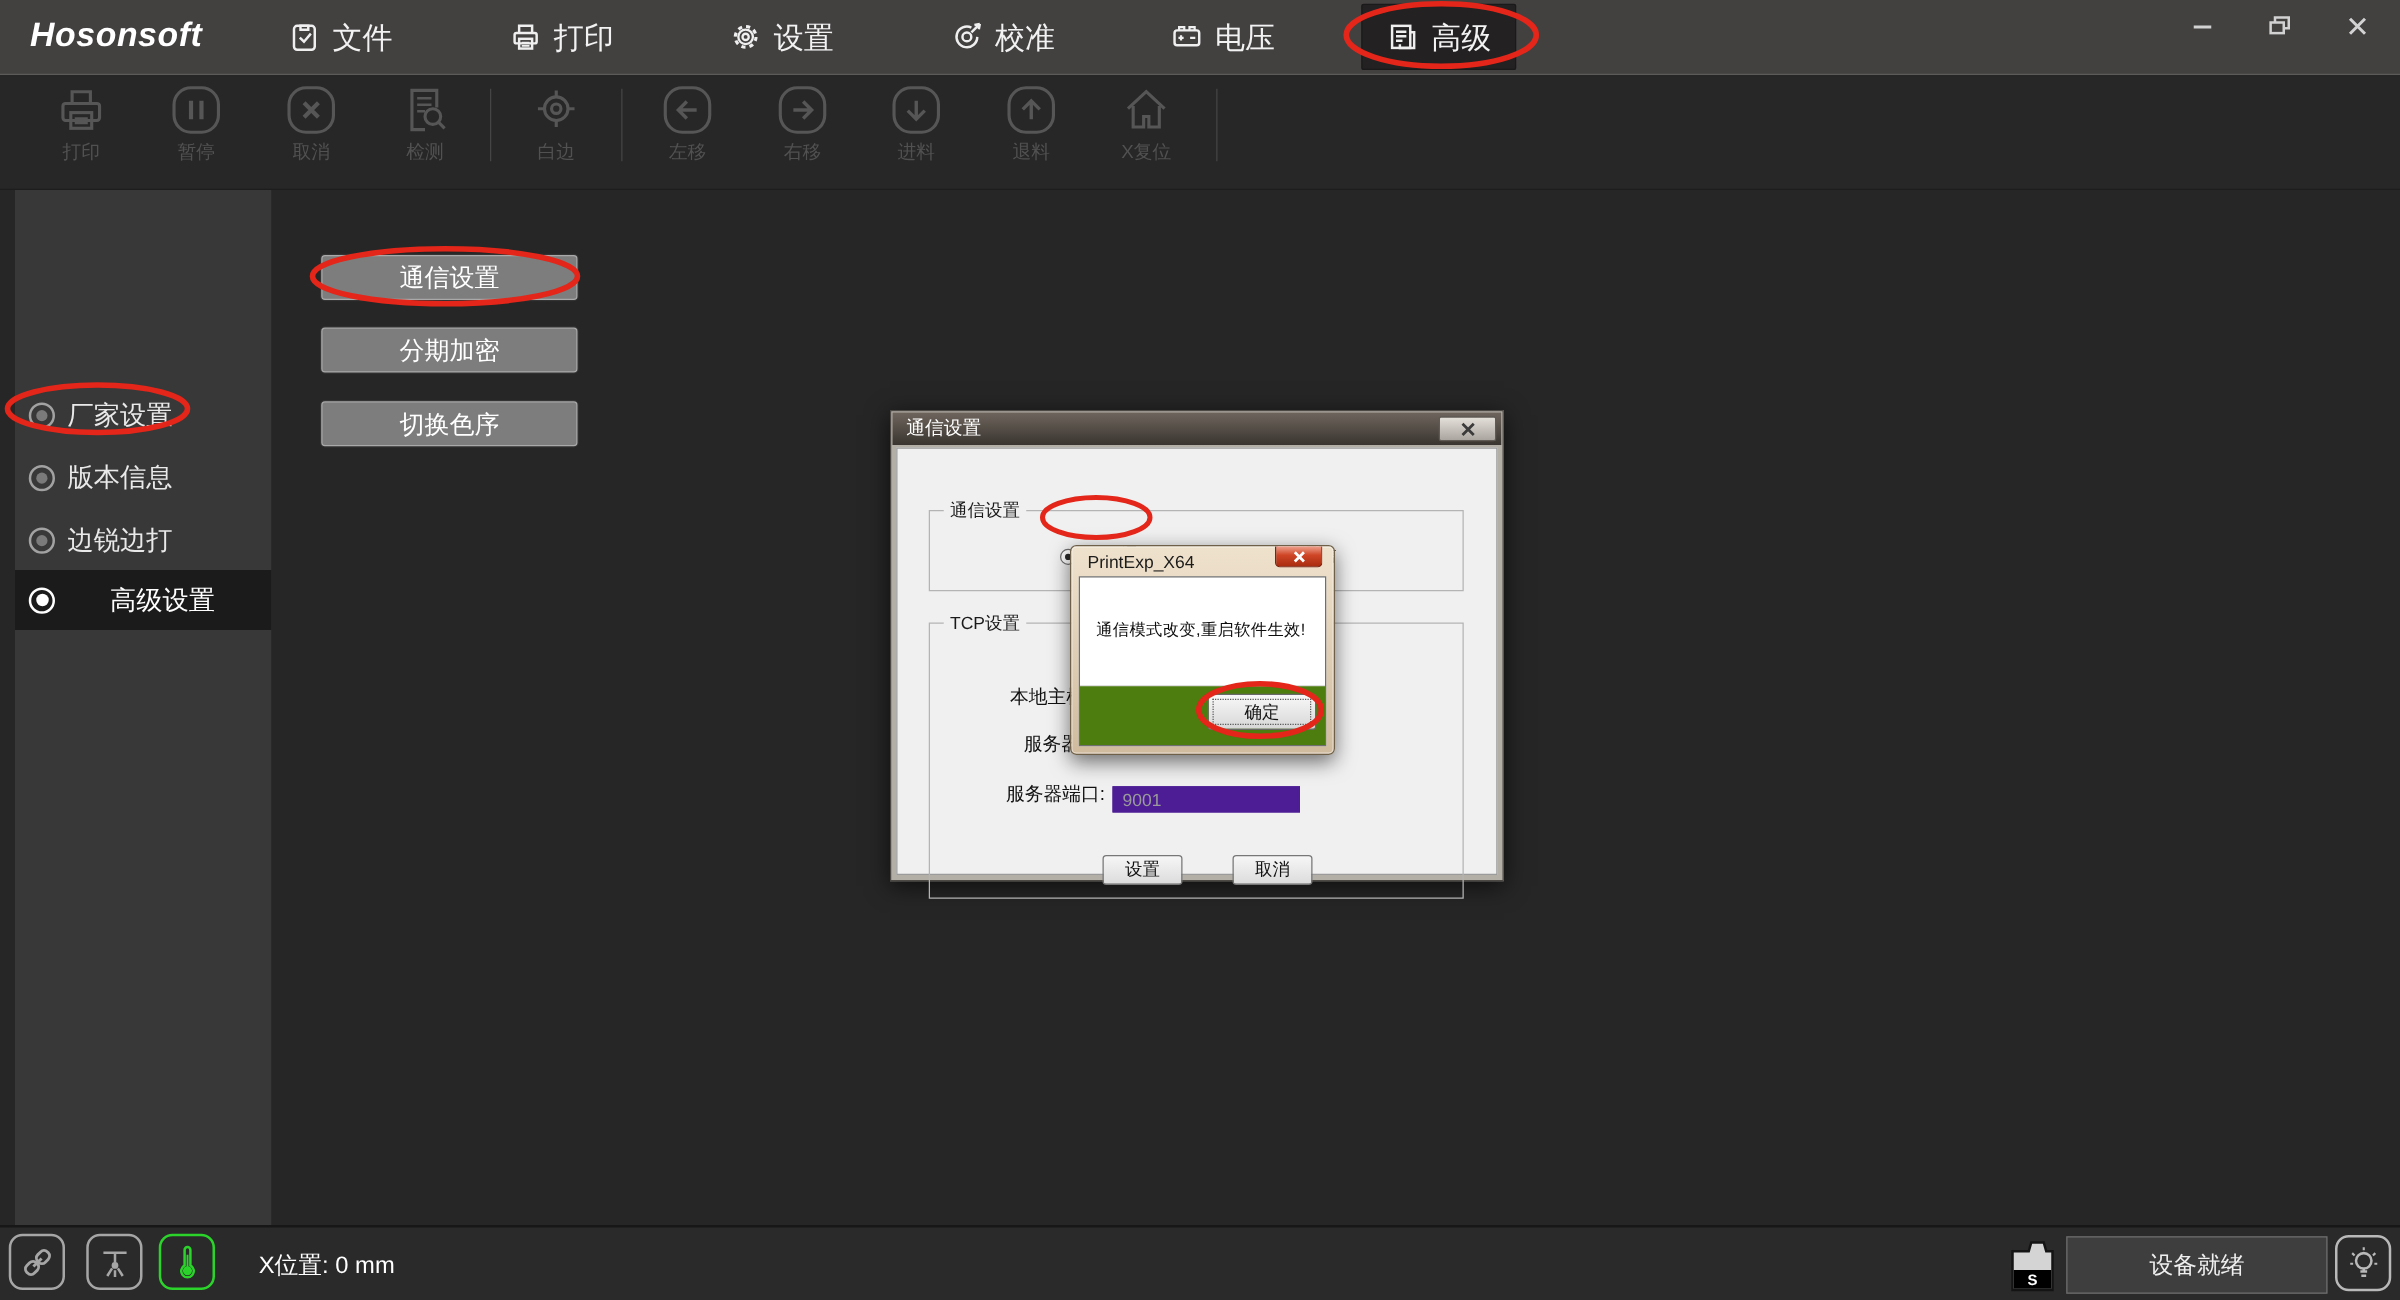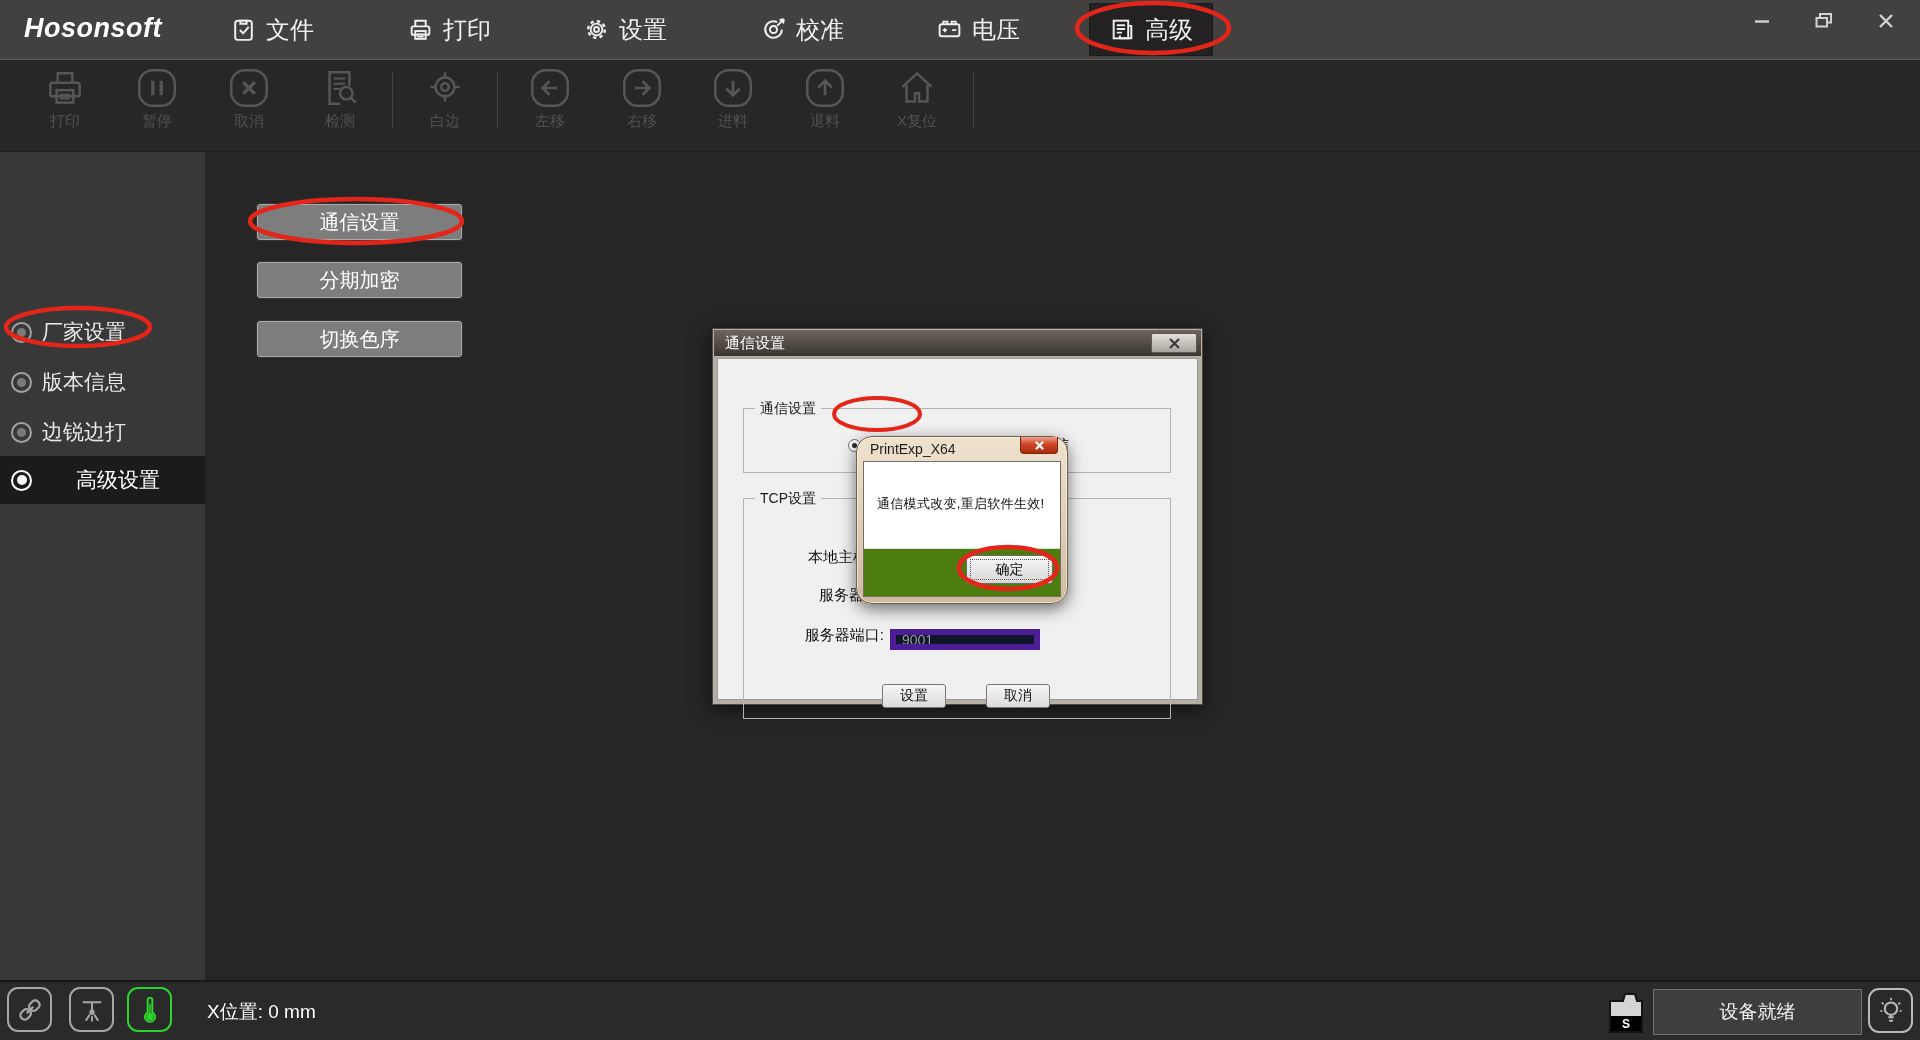--- a/index.html
+++ b/index.html
@@ -31,21 +31,21 @@
     background:#272727; border-bottom:1px solid #1d1d1d; }
   .tool { position:absolute; top:4px; width:84px; transform:translateX(-50%);
     display:flex; flex-direction:column; align-items:center; color:#555; }
   .tool .tlabel { font-size:15px; margin-top:1px; color:#515151; }
   .tl-0{left:65px}.tl-1{left:157px}.tl-2{left:249px}.tl-3{left:340px}.tl-4{left:445px}
   .tl-5{left:550px}.tl-6{left:642px}.tl-7{left:733px}.tl-8{left:825px}.tl-9{left:917px}
   .tsep { position:absolute; top:10px; width:1px; height:58px; background:#454545; }
   .ts-0{left:392px}.ts-1{left:497px}.ts-2{left:973px}
 
   
-  .sidebar { position:absolute; left:0; top:152px; width:205px; height:828px; background:#383838; }
+  .sidebar { position:absolute; left:12px; top:152px; width:205px; height:828px; background:#383838; }
   .side-item { position:absolute; left:0; width:205px; height:48px; display:flex;
     align-items:center; gap:10px; padding-left:11px; color:#e9e9e9; font-size:21px; cursor:default; }
   .si-0{top:156px}.si-1{top:206px}.si-2{top:256px}.si-3{top:304px}
   .side-item.selected { background:#1b1b1b; color:#fff;gap:44px; }
   .sradio { width:21px; height:21px; border-radius:50%; border:2px solid #a2a2a2;
     display:flex; align-items:center; justify-content:center; flex:none; }
   .sradio::after { content:""; width:9px; height:9px; border-radius:50%; background:#7a7a7a; }
   .selected .sradio { border-color:#fff; }
   .selected .sradio::after { background:#fff; width:10px; height:10px; }
 
@@ -76,31 +76,31 @@
     font-size:14px; color:#111; }
   .rr-usb { left:104px; top:27px; } .rr-tcp { left:249px; top:27px; }
   .wradio { width:13px; height:13px; border-radius:50%; background:#fff;
     border:1px solid #6f6f6f; display:flex; align-items:center; justify-content:center; flex:none; }
   .wradio.checked::after { content:""; width:5px; height:5px; border-radius:50%; background:#2b2b2b; }
   .fieldlabel { position:absolute; font-size:15px; color:#111; text-align:right; }
   .fl-host { left:55px; top:189px; width:95px; }
   .fl-server { left:55px; top:227px; width:91px; }
   .fl-port { left:55px; top:267px; width:111px; }
   .port-input { position:absolute; left:172px; top:270px; width:150px; height:21px;
-    border:6px solid #4c1d95; background:#0f172a; font-size:14px; color:#9a9a9a;
+    border:2px solid #4c1d95; background:#4c1d95; font-size:14px; color:#9a9a9a;
     padding-left:6px; font-family:inherit; }
   .dlg-btn { position:absolute; width:64px; height:24px; border:1px solid #777;
     border-radius:3px; background:linear-gradient(#f6f6f6,#dcdcdc); font-size:14px;
     color:#111; display:flex; align-items:center; justify-content:center; }
   .db-set{left:164px; top:325px;} .db-cancel{left:268px; top:325px;}
 
   
   .modal { position:absolute; left:856px; top:436px; width:212px; height:168px;
     background:linear-gradient(#efe2cd,#d0bb9e); border:1px solid #6f6049;
-    border-radius:16px; box-shadow:0 5px 16px rgba(0,0,0,.55), inset 0 0 0 1px rgba(255,255,255,.55);
+    border-radius:5px; box-shadow:0 5px 16px rgba(0,0,0,.55), inset 0 0 0 1px rgba(255,255,255,.55);
     z-index:20; }
   .modal-title { position:absolute; left:13px; top:4px; font-size:14px; color:#1c1c1c; }
   .modal-close { position:absolute; right:9px; top:0; width:38px; height:17px;
     background:linear-gradient(#efa28e 0%,#cf4526 45%,#a92c10 100%);
     border:1px solid #7c2312; border-top:none; border-radius:0 0 4px 4px;
     display:flex; align-items:center; justify-content:center; }
   .modal-panel { position:absolute; left:6px; top:24px; right:6px; bottom:6px;
     background:#fff; border:1px solid #6f6f6f; }
   .modal-msg { position:absolute; left:13px; top:33px; font-size:13px; color:#0d0d0d;
     letter-spacing:.3px; }

